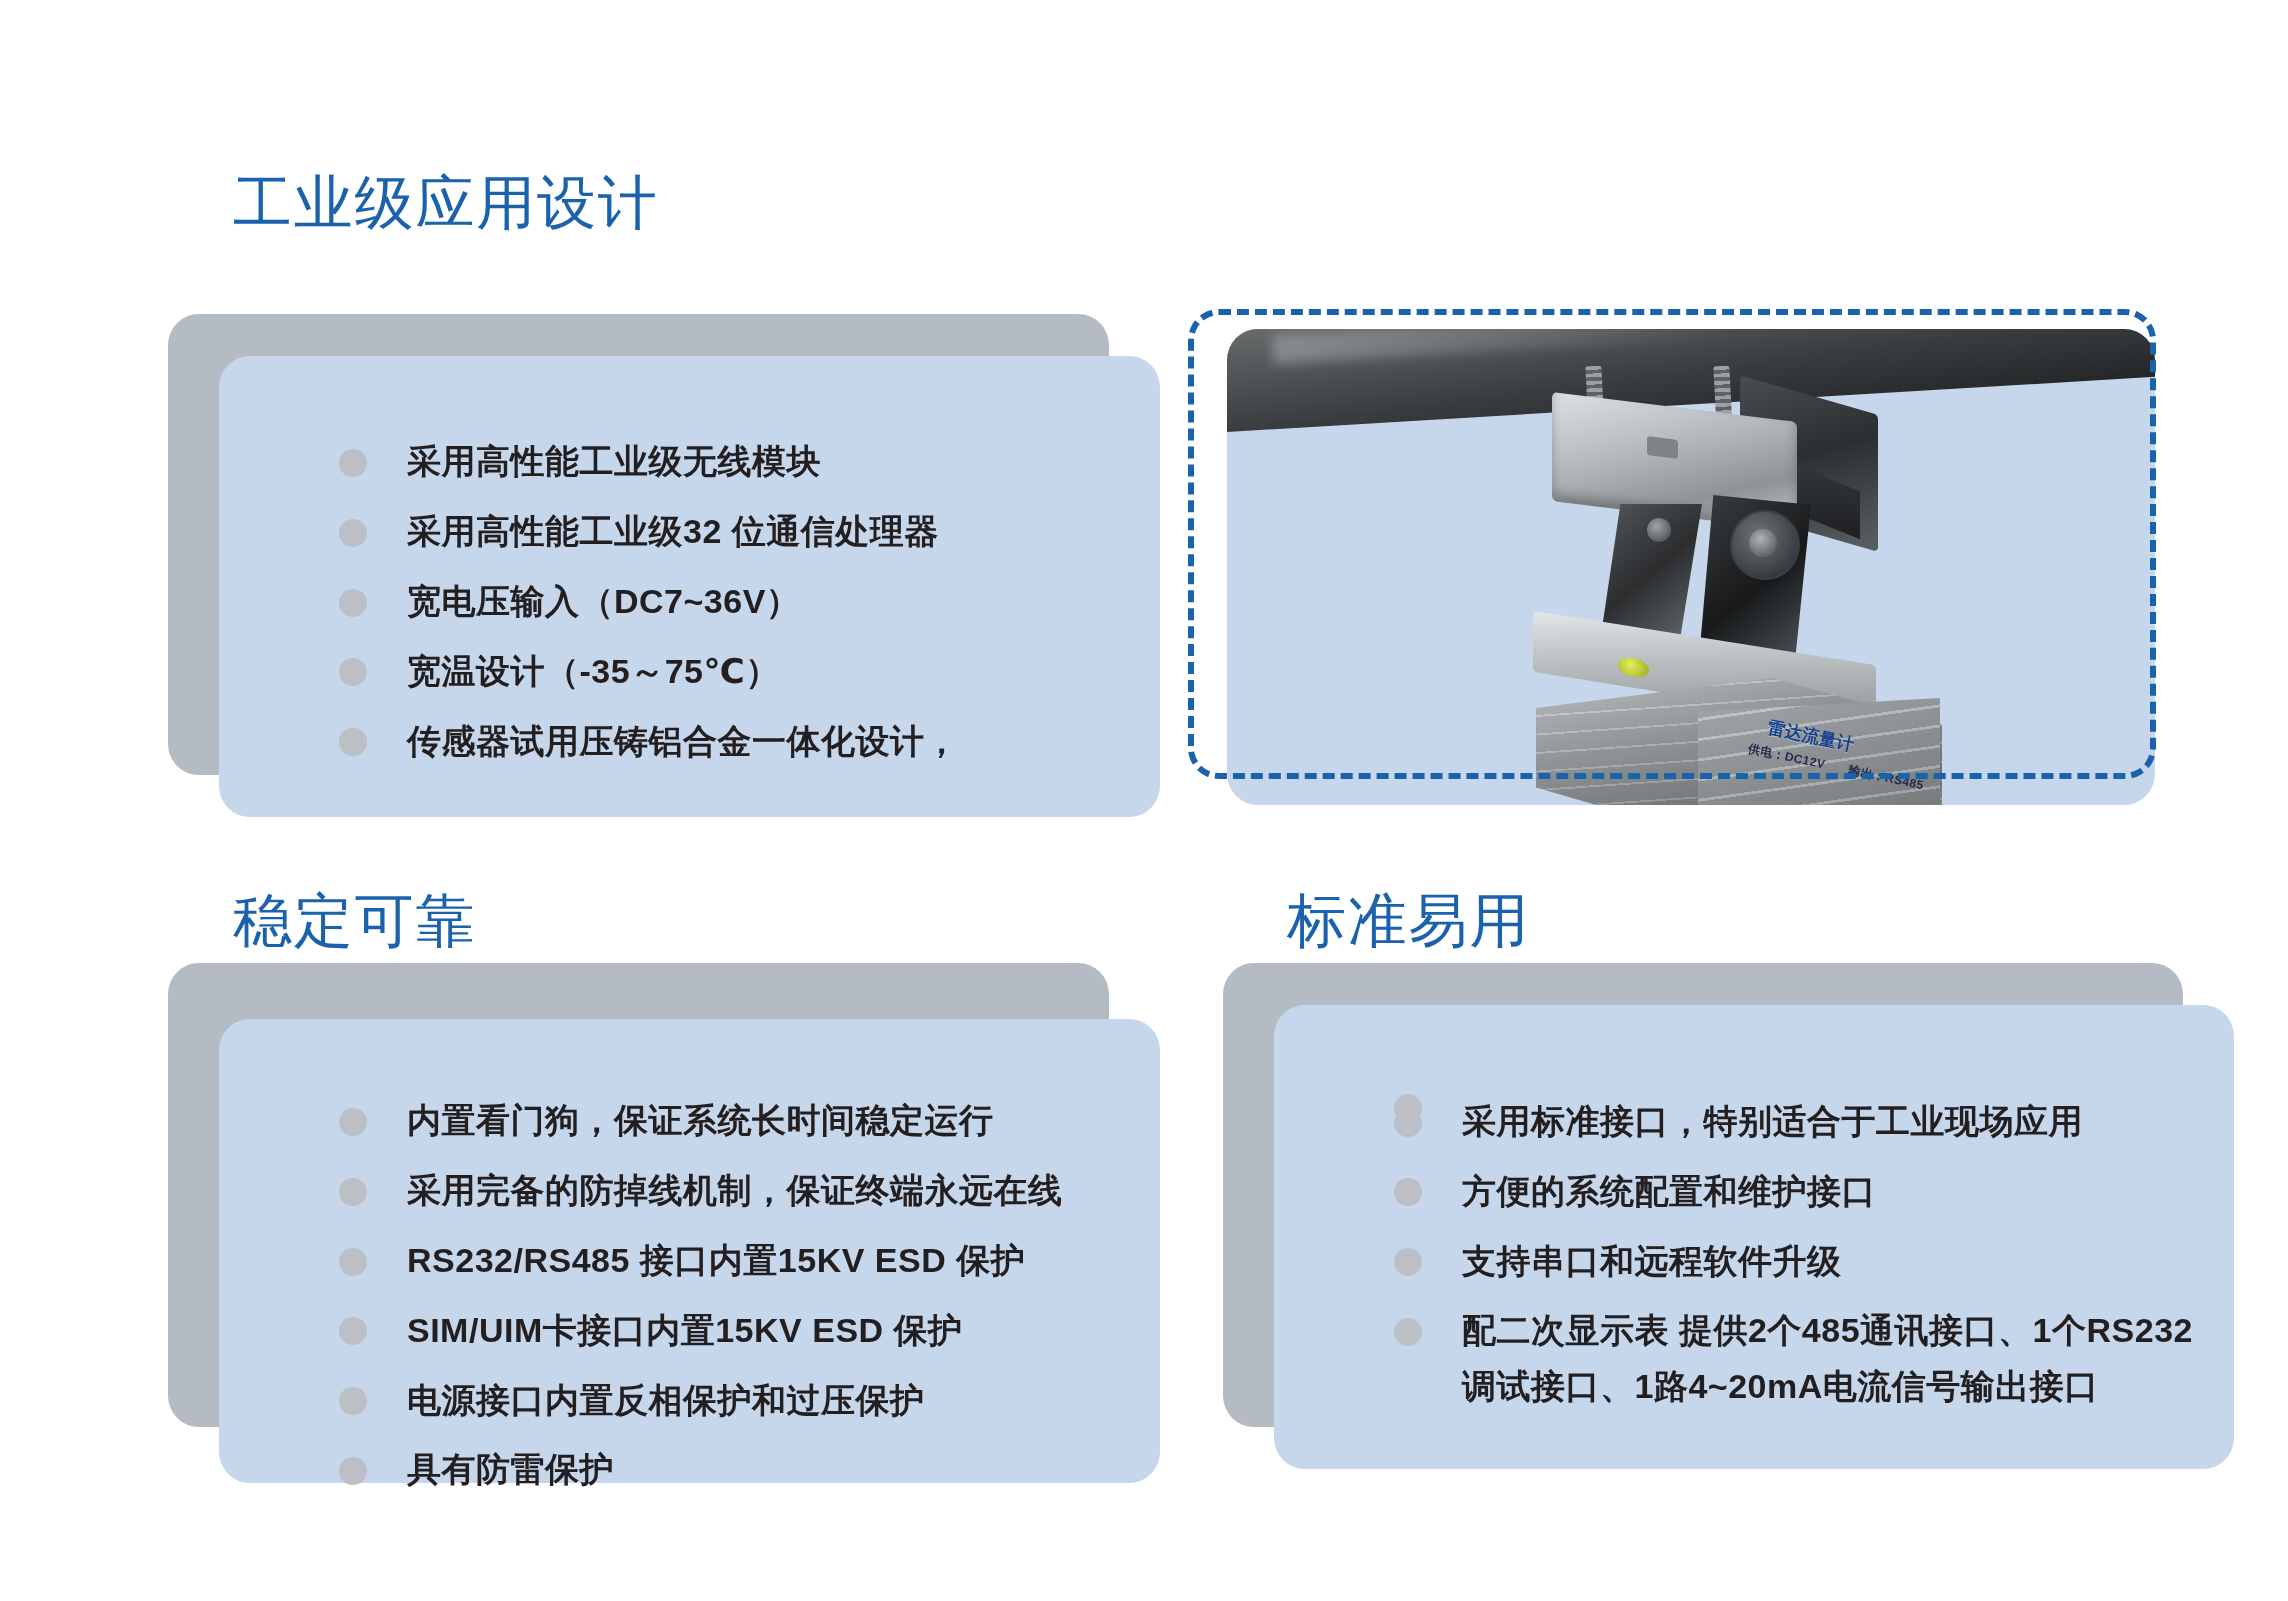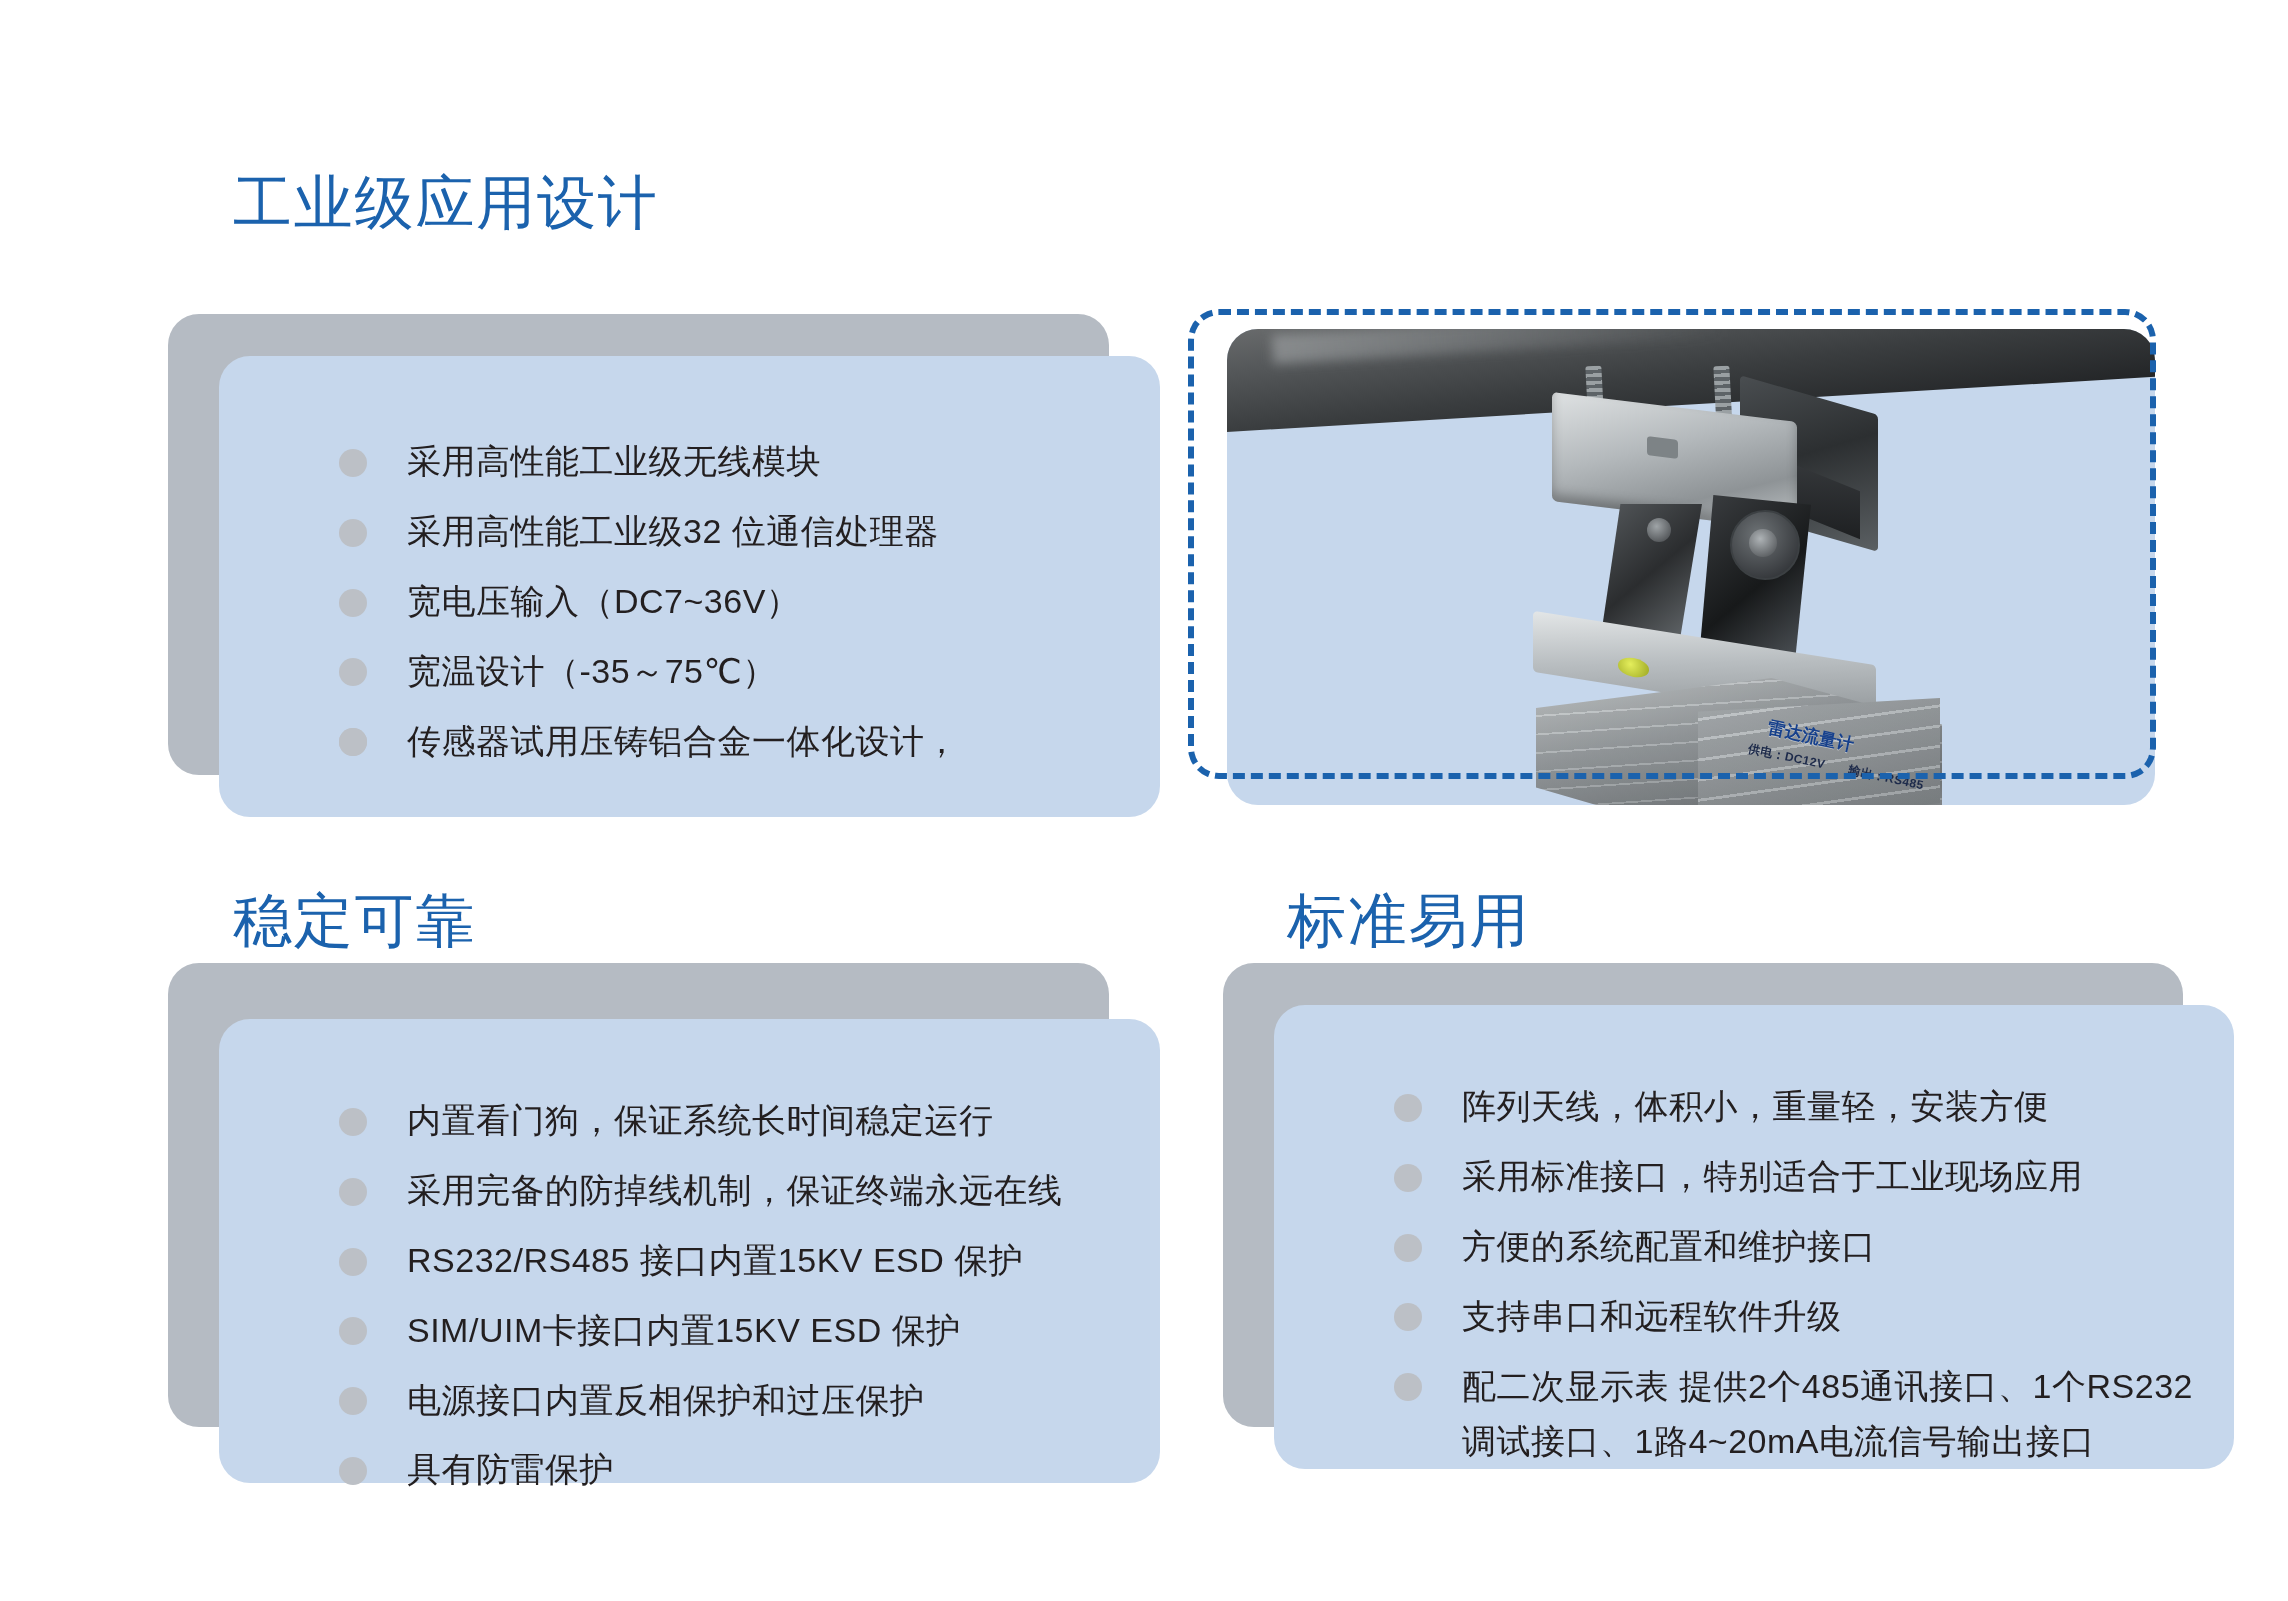--- a/index.html
+++ b/index.html
@@ -61,21 +61,21 @@
   #card-stable .bullet-list{left:120px;top:74px;width:812px;}
   #card-standard .bullet-list{left:120px;top:74px;width:831px;}
 
   .bullet-item{
     position:relative;
     padding-left:68px;
     color:#231f20;
     font-size:34px;
     line-height:1.62;
     margin-bottom:14.8px;
-    font-weight:400;
+    font-weight:700;
     letter-spacing:0.5px;
   }
   .bullet-dot{
     position:absolute;
     left:0;top:14.8px;
     width:28px;height:28px;
     border-radius:50%;
     background:#bcc0c6;
   }
   .bullet-line2{display:block;}
@@ -340,21 +340,20 @@
     </div>
   </div>
 
   <div class="card" id="card-standard">
     <div class="card-back"></div>
     <div class="card-front">
       <ul class="bullet-list">
 
         <li class="bullet-item">
           <span class="bullet-dot"></span>
-          <span>阵列天线，体积小，重量轻，安装方便</span>
         </li>
 
         <li class="bullet-item">
           <span class="bullet-dot"></span>
           <span>采用标准接口，特别适合于工业现场应用</span>
         </li>
 
         <li class="bullet-item">
           <span class="bullet-dot"></span>
           <span>方便的系统配置和维护接口</span>

